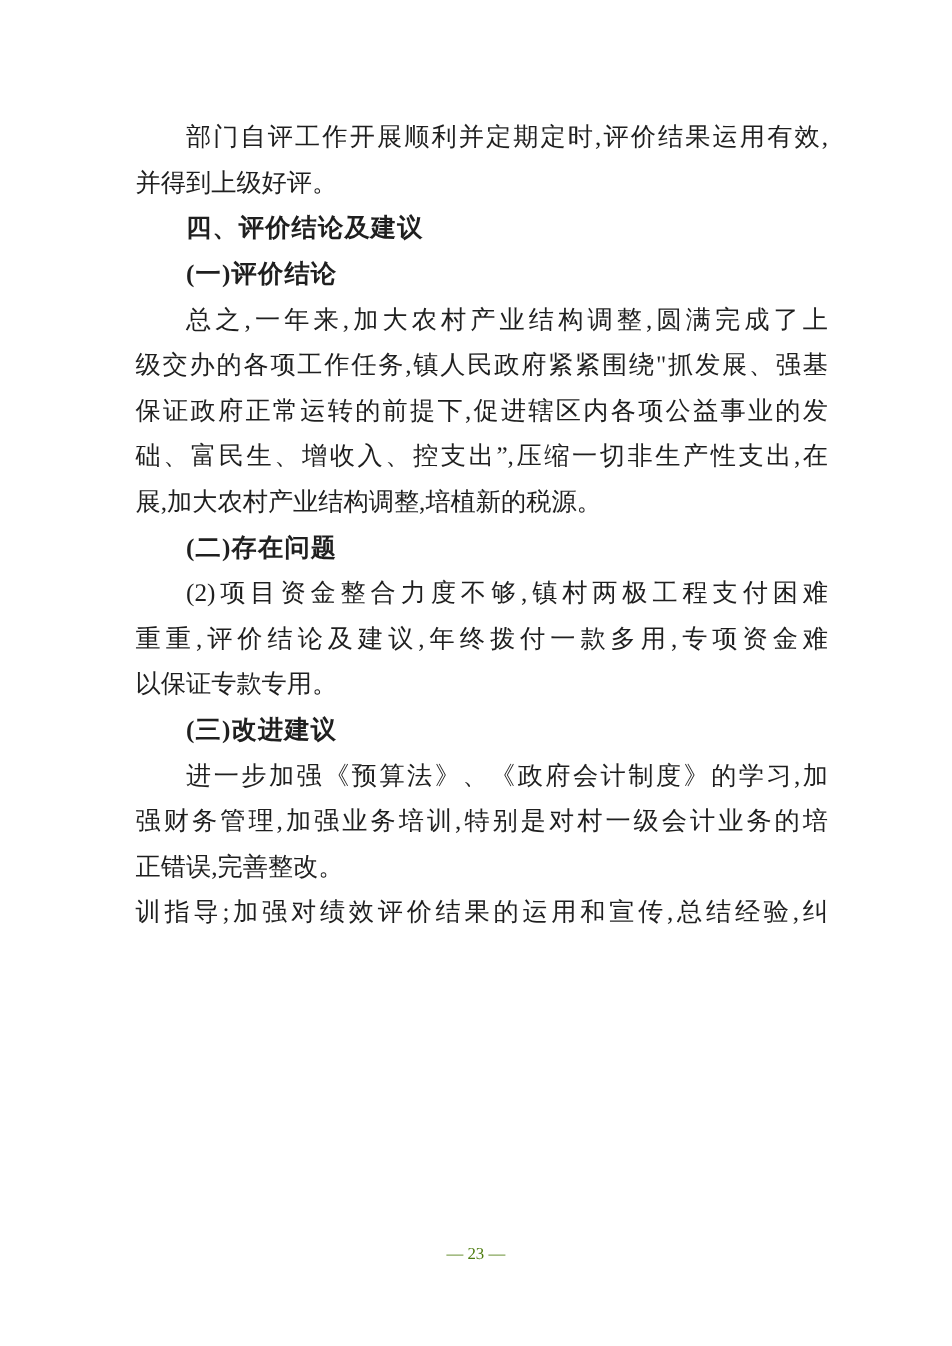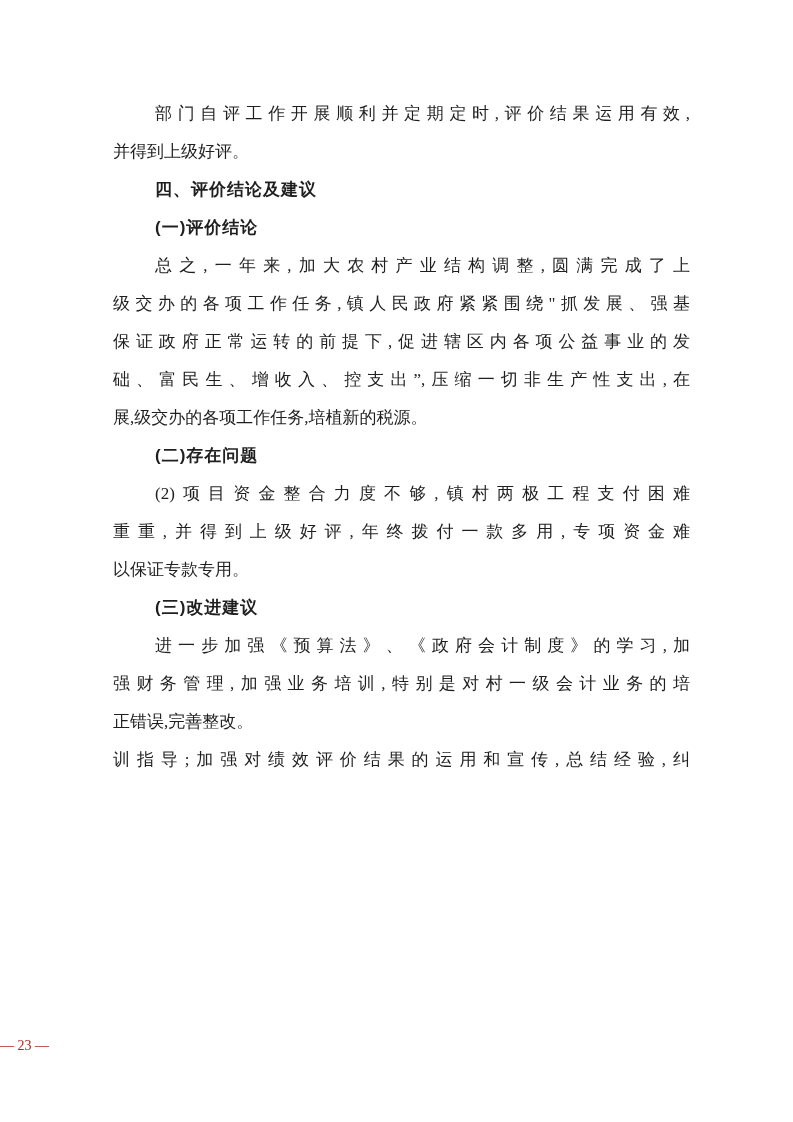--- a/index.html
+++ b/index.html
@@ -12,49 +12,50 @@
     font-family: "Liberation Serif", serif;
     overflow: hidden;
   }
   .content {
     position: absolute;
     left: 113px;
     top: 95px;
     width: 577px;
   }
   .line {
-    font-size: 17px;
+    font-size: 21px;
     height: 38px;
     line-height: 38px;
     white-space: nowrap;
     color: #1f1f1f;
   }
   
   .j {
     text-align: justify;
     text-align-last: justify;
     -moz-text-align-last: justify;
   }
   
   .ind { text-indent: 42px; }
   
   .h {
     font-weight: bold;
-    font-family: Liberation Sans, sans-serif;
+    font-family: Liberation Serif, serif;
     letter-spacing: 1px;
   }
   .para { margin: 0; padding: 0; }
   .footer {
     position: absolute;
     left: 0;
     top: 1036px;
     width: 793px;
+    text-align: center;
     font-size: 14px;
     line-height: 20px;
-    color: #b91c1c;
+    color: #4d7c0f;
     font-family: "Liberation Serif", serif;
   }
 </style>
 </head>
 <body>
 
 <div class="page">
   <div class="content">
 
     <div class="para">
@@ -64,29 +65,29 @@
 
     <div class="line h ind">四、评价结论及建议</div>
 
     <div class="line h ind">(一)评价结论</div>
 
     <div class="para">
       <div class="line j ind">总之,一年来,加大农村产业结构调整,圆满完成了上</div>
       <div class="line j">级交办的各项工作任务,镇人民政府紧紧围绕"抓发展、强基</div>
       <div class="line j">保证政府正常运转的前提下,促进辖区内各项公益事业的发</div>
       <div class="line j">础、富民生、增收入、控支出”,压缩一切非生产性支出,在</div>
-      <div class="line">展,级交办的各项工作任务,培植新的税源。</div>
+      <div class="line">展,加大农村产业结构调整,培植新的税源。</div>
     </div>
 
     <div class="line h ind">(二)存在问题</div>
 
 
     <div class="para">
       <div class="line j ind">(2)项目资金整合力度不够,镇村两极工程支付困难</div>
-      <div class="line j">重重,并得到上级好评,年终拨付一款多用,专项资金难</div>
+      <div class="line j">重重,评价结论及建议,年终拨付一款多用,专项资金难</div>
       <div class="line">以保证专款专用。</div>
     </div>
 
     <div class="line h ind">(三)改进建议</div>
 
     <div class="para">
       <div class="line j ind">进一步加强《预算法》、《政府会计制度》的学习,加</div>
       <div class="line j">强财务管理,加强业务培训,特别是对村一级会计业务的培</div>
       <div class="line">正错误,完善整改。</div>
       <div class="line j">训指导;加强对绩效评价结果的运用和宣传,总结经验,纠</div>

